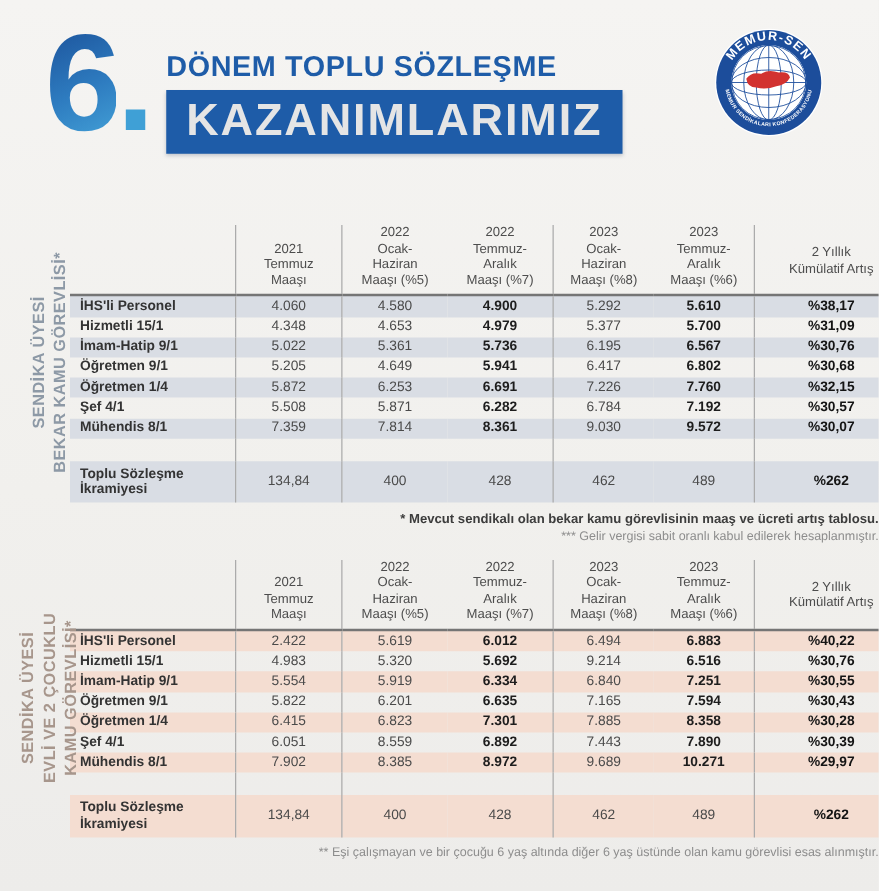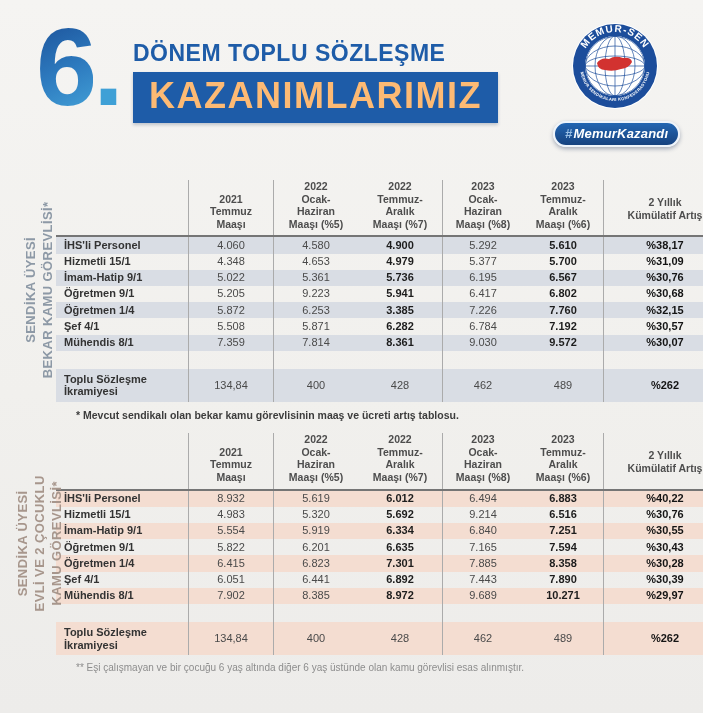--- a/index.html
+++ b/index.html
@@ -18,42 +18,42 @@
   .header{position:relative;height:166px;}
   .big-six{position:absolute;left:36px;top:12px;font-size:110px;font-weight:800;line-height:1;letter-spacing:-4px;}
   .big-six .digit{
     background:linear-gradient(155deg,#1c539b 12%,#2e7cc0 55%,#47a7db 95%);
     -webkit-background-clip:text;background-clip:text;color:transparent;
   }
   .big-six .dot{color:#3fa0d6;}
   .title-wrap{position:absolute;left:133px;top:40px;}
   .title-line1{color:#1e5ca8;font-size:23px;font-weight:800;letter-spacing:.5px;white-space:nowrap;}
   .title-line2{
-    display:inline-block;background:#1e5ca8;color:#fdba74;
+    display:inline-block;background:#1e5ca8;color:#e5e5e5;
     font-size:36px;font-weight:800;letter-spacing:1.5px;
     padding:3px 16px 6px;margin-top:5px;white-space:nowrap;
     box-shadow:0 2px 3px rgba(40,60,90,.25);
   }
   .logo-wrap{position:absolute;right:26px;top:22px;width:124px;text-align:center;}
   .badge-pill{
     display:inline-block;margin-top:7px;
     background:linear-gradient(180deg,#2366b2 0%,#16427f 100%);
     border:2px solid #eef4fb;border-radius:15px;
     padding:3px 10px 4px;color:#fff;font-style:italic;font-weight:700;font-size:13px;
     letter-spacing:.2px;box-shadow:0 2px 4px rgba(20,40,80,.35);white-space:nowrap;
   }
   .badge-pill .hash{color:#9cc1e6;margin-right:1px;}
 
   
   .table-zone{position:relative;margin-left:56px;width:638px;}
   .t1{margin-top:14px;}
   .t2{margin-top:10px;}
   table.gains{border-collapse:collapse;table-layout:fixed;width:638px;}
   .gains th{
-    font-size:10.5px;font-weight:700;color:#4d4d4d;text-align:center;
+    font-size:10.5px;font-weight:400;color:#4d4d4d;text-align:center;
     vertical-align:bottom;padding:0 2px 5px;line-height:1.2;white-space:pre-line;
     border-bottom:2px solid #757575;
   }
   .gains th:nth-child(1){width:128px;}
   .gains th:nth-child(2),.gains th:nth-child(3),.gains th:nth-child(4){width:80px;}
   .gains th:nth-child(5),.gains th:nth-child(6){width:76px;}
   .gains th:nth-child(7){width:118px;padding-bottom:14px;}
   .gains th:nth-child(2),.gains td:nth-child(2),
   .gains th:nth-child(3),.gains td:nth-child(3),
   .gains th:nth-child(5),.gains td:nth-child(5),
@@ -75,21 +75,21 @@
   .side-label{
     position:absolute;width:220px;left:-126px;top:50%;
     transform:rotate(-90deg);
     text-align:center;font-weight:700;font-size:13px;letter-spacing:.4px;
     line-height:1.3;white-space:pre-line;text-transform:uppercase;
   }
   .t1 .side-label{color:#8d99a6;margin-top:-18px;}
   .t2 .side-label{color:#a7968c;margin-top:-26px;}
 
   .footnotes{margin:6px 0 0 76px;}
-  .fn{font-size:10px;color:#8d8d8d;line-height:1.45;}
+  .fn{font-size:10px;color:#8d8d8d;line-height:1.45;text-align:right;}
   .fn-strong{font-size:10.5px;color:#3c3c3c;font-weight:700;}
 </style>
 </head>
 <body>
 
 <div class="page">
 
   <div class="header">
     <div class="big-six"><span class="digit">6</span><span class="dot">.</span></div>
     <div class="title-wrap">
@@ -114,23 +114,20 @@
           <ellipse cx="44" cy="44" rx="29.6" ry="29.6"></ellipse>
           <ellipse cx="44" cy="44" rx="30" ry="10"></ellipse>
           <ellipse cx="44" cy="44" rx="30" ry="20"></ellipse>
           <line x1="14" y1="44" x2="74" y2="44"></line>
           <line x1="44" y1="14" x2="44" y2="74"></line>
         </g>
         <path d="M26,41 Q30,35 38,37 Q44,33 52,36 Q60,35 61,40 Q58,46 50,47 Q42,50 34,48 Q27,48 26,41 Z" fill="#d23230"></path>
         <text font-size="10" font-weight="bold" fill="#ffffff" letter-spacing="1" font-family="Liberation Sans, sans-serif"><textPath href="#arcTop" startOffset="50%" text-anchor="middle">MEMUR-SEN</textPath></text>
         <text font-size="4.2" font-weight="bold" fill="#ffffff" letter-spacing="0.3" font-family="Liberation Sans, sans-serif"><textPath href="#arcBot" startOffset="50%" text-anchor="middle">MEMUR SENDİKALARI KONFEDERASYONU</textPath></text>
       </svg>
-      <div>
-        <div class="badge-pill"><span class="hash">#</span><span>MemurKazandı</span></div>
-      </div>
     </div>
   </div>
 
   <section>
     <div class="table-zone t1">
       <div class="side-label">SENDİKA ÜYESİ
 BEKAR KAMU GÖREVLİSİ*</div>
       <table class="gains">
         <thead>
           <tr>
@@ -182,31 +179,31 @@
               <td>5.022</td>
               <td>5.361</td>
               <td>5.736</td>
               <td>6.195</td>
               <td>6.567</td>
               <td>%30,76</td>
             </tr>
             <tr class="data-row">
               <td>Öğretmen 9/1</td>
               <td>5.205</td>
-              <td>9.223</td>
+              <td>4.649</td>
               <td>5.941</td>
               <td>6.417</td>
               <td>6.802</td>
               <td>%30,68</td>
             </tr>
             <tr class="data-row stripe">
               <td>Öğretmen 1/4</td>
               <td>5.872</td>
               <td>6.253</td>
-              <td>3.385</td>
+              <td>6.691</td>
               <td>7.226</td>
               <td>7.760</td>
               <td>%32,15</td>
             </tr>
             <tr class="data-row">
               <td>Şef 4/1</td>
               <td>5.508</td>
               <td>5.871</td>
               <td>6.282</td>
               <td>6.784</td>
@@ -239,20 +236,21 @@
               <td>428</td>
               <td>462</td>
               <td>489</td>
               <td>%262</td>
             </tr>
           </tbody>
       </table>
     </div>
     <div class="footnotes">
       <div class="fn fn-strong">* Mevcut sendikalı olan bekar kamu görevlisinin maaş ve ücreti artış tablosu.</div>
+      <div class="fn">*** Gelir vergisi sabit oranlı kabul edilerek hesaplanmıştır.</div>
     </div>
   </section>
 
   <section>
     <div class="table-zone t2">
       <div class="side-label">SENDİKA ÜYESİ
 EVLİ VE 2 ÇOCUKLU
 KAMU GÖREVLİSİ*</div>
       <table class="gains">
         <thead>
@@ -277,21 +275,21 @@
 Temmuz-
 Aralık
 Maaşı (%6)</th>
             <th>2 Yıllık
 Kümülatif Artış</th>
           </tr>
         </thead>
         <tbody>
             <tr class="data-row stripe">
               <td>İHS'li Personel</td>
-              <td>8.932</td>
+              <td>2.422</td>
               <td>5.619</td>
               <td>6.012</td>
               <td>6.494</td>
               <td>6.883</td>
               <td>%40,22</td>
             </tr>
             <tr class="data-row">
               <td>Hizmetli 15/1</td>
               <td>4.983</td>
               <td>5.320</td>
@@ -323,21 +321,21 @@
               <td>6.415</td>
               <td>6.823</td>
               <td>7.301</td>
               <td>7.885</td>
               <td>8.358</td>
               <td>%30,28</td>
             </tr>
             <tr class="data-row">
               <td>Şef 4/1</td>
               <td>6.051</td>
-              <td>6.441</td>
+              <td>8.559</td>
               <td>6.892</td>
               <td>7.443</td>
               <td>7.890</td>
               <td>%30,39</td>
             </tr>
             <tr class="data-row stripe">
               <td>Mühendis 8/1</td>
               <td>7.902</td>
               <td>8.385</td>
               <td>8.972</td>

